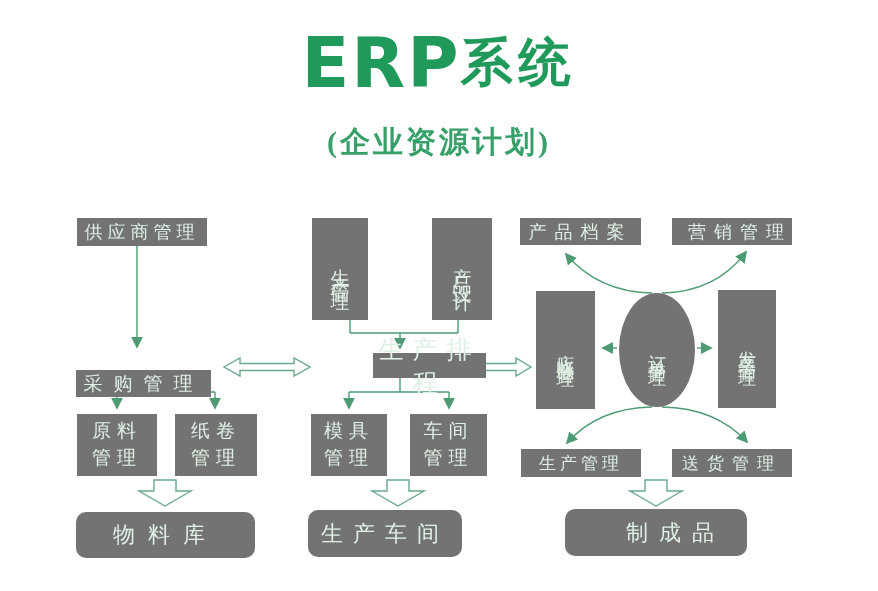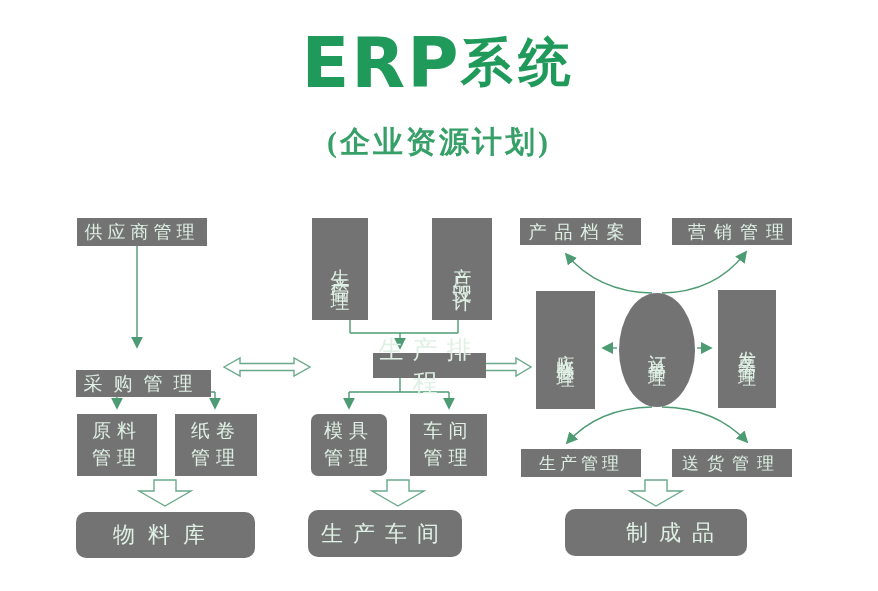--- a/index.html
+++ b/index.html
@@ -119,21 +119,21 @@
   </div>
 
   <div class="box vert" style="left:432px;top:218px;width:60px;height:102px;font-size:19px;">
     <span class="vtext">产品设计</span>
   </div>
 
   <div class="box" style="left:335px;top:353px;width:113px;height:25px;font-size:25px;letter-spacing:9px;margin-left:38px;">
     <span>生产排程</span>
   </div>
 
-  <div class="box two-line" style="left:311px;top:414px;width:76px;height:62px;font-size:19px;letter-spacing:6px;line-height:1.4;border-radius:7px;">
+  <div class="box two-line" style="left:311px;top:414px;width:76px;height:62px;font-size:19px;letter-spacing:6px;line-height:1.4;">
     <div>
       <span class="ln">模具</span>
       <span class="ln">管理</span>
     </div>
   </div>
 
   <div class="box two-line" style="left:410px;top:414px;width:77px;height:62px;font-size:19px;letter-spacing:6px;line-height:1.4;">
     <div>
       <span class="ln">车间</span>
       <span class="ln">管理</span>

